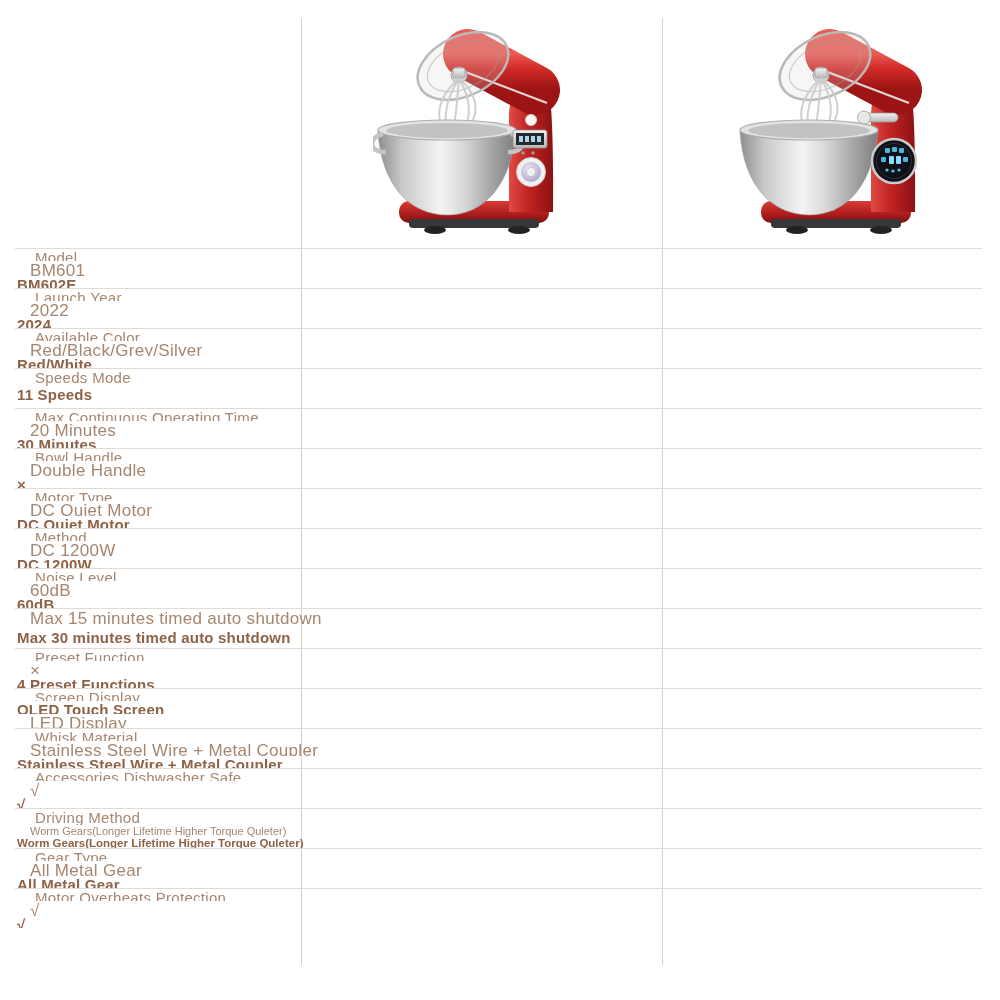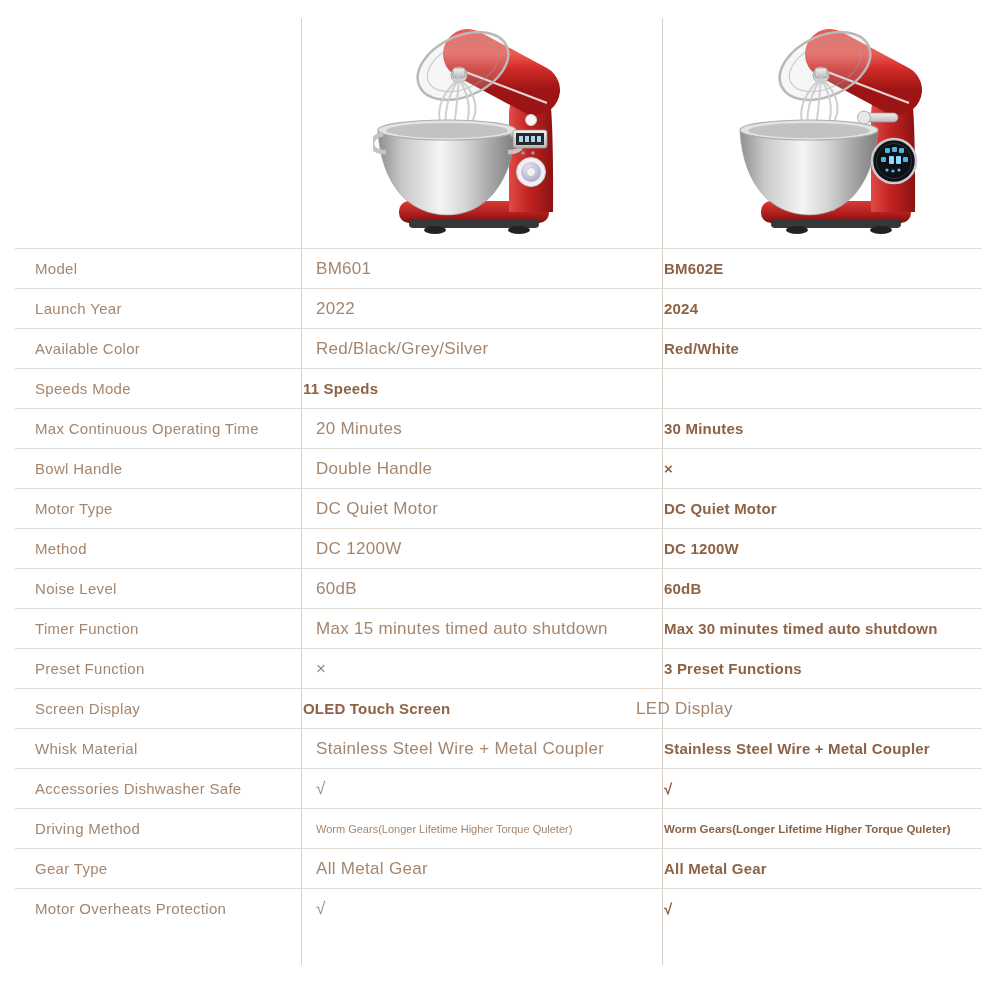--- a/index.html
+++ b/index.html
@@ -10,21 +10,21 @@
     --label:#a5866e; --value:#a5866e; --hl:#8e6245;
     --rowline:#e2dbd1; --divider:#d9d1c7;
   }
   .vline{position:absolute;top:18px;height:947px;width:1px;background:var(--divider);}
   #vline-1{left:301px;}
   #vline-2{left:662px;}
   .product-photo{position:absolute;}
   #photo-bm601{left:373px;top:18px;}
   #photo-bm602e{left:735px;top:18px;}
   .spec-table{position:absolute;left:15px;top:248px;width:967px;}
-  .row{display:flex;height:40px;box-sizing:border-box;border-top:1px solid var(--rowline);align-items:center;}
+  .row{display:flex;height:40px;box-sizing:border-box;border-top:1px solid var(--rowline);align-items:flex-start;flex-direction:column;}
   .cell{box-sizing:border-box;white-space:nowrap;overflow:hidden;}
   .cell.label{width:286px;padding-left:20px;color:var(--label);font-size:15px;letter-spacing:.3px;}
   .cell.mid{width:361px;padding-left:15px;color:var(--value);font-size:17px;letter-spacing:.3px;}
   .cell.right{width:320px;padding-left:2px;color:var(--hl);font-size:15px;font-weight:bold;letter-spacing:.2px;}
   .cell.small{font-size:11px;letter-spacing:0;}
   .cell.right.small{font-size:11.5px;}
 </style>
 </head>
 <body style="--label: #a5866e; --value: #a5866e; --hl: #8e6245; --rowline: #e2dbd1; --divider: #d9d1c7;">
 
@@ -259,29 +259,28 @@
       <div class="cell right">DC 1200W</div>
     </div>
 
     <div class="row">
       <div class="cell label">Noise Level</div>
       <div class="cell mid">60dB</div>
       <div class="cell right">60dB</div>
     </div>
 
     <div class="row">
-      <div class="cell label">Timer Function</div>
       <div class="cell mid">Max 15 minutes timed auto shutdown</div>
       <div class="cell right">Max 30 minutes timed auto shutdown</div>
     </div>
 
     <div class="row">
       <div class="cell label">Preset Function</div>
       <div class="cell mid">×</div>
-      <div class="cell right">3 Preset Functions</div>
+      <div class="cell right">4 Preset Functions</div>
     </div>
 
     <div class="row">
       <div class="cell label">Screen Display</div>
       <div class="cell right">OLED Touch Screen</div>
       <div class="cell mid">LED Display</div>
     </div>
 
     <div class="row">
       <div class="cell label">Whisk Material</div>

